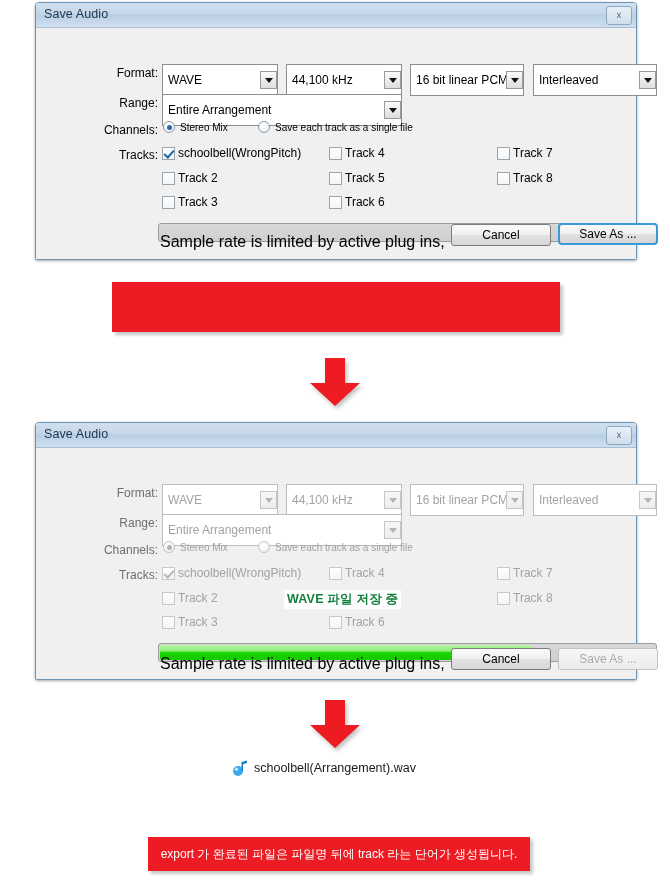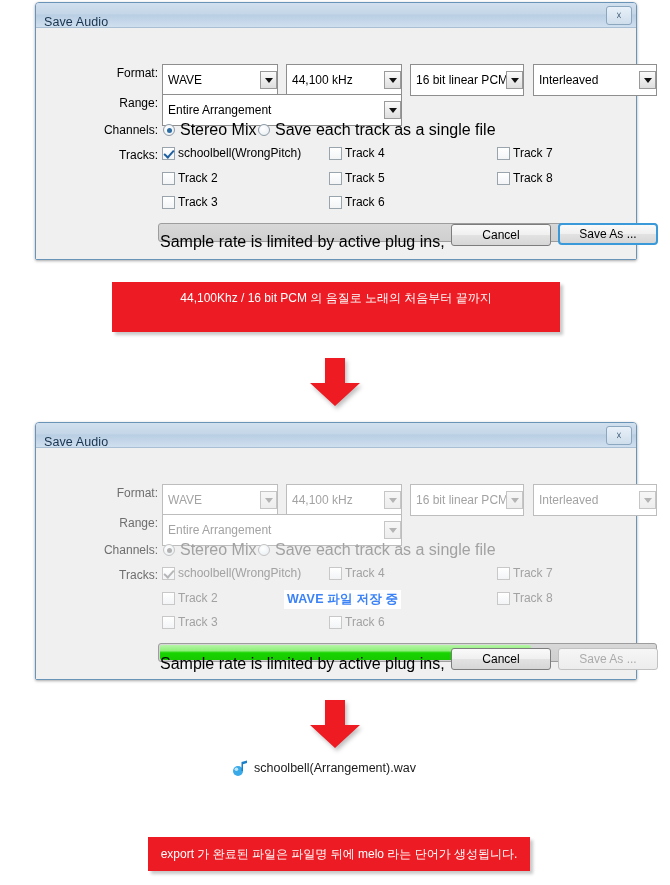--- a/index.html
+++ b/index.html
@@ -38,21 +38,20 @@
     border-radius: 3px 3px 0 0;
     position: relative;
   }
   .titlebar-text {
     position: absolute;
     left: 8px;
     top: 4px;
     font-size: 12.5px;
     color: #17334d;
     letter-spacing: .1px;
-    margin-top: 8px;
   }
   .close-btn {
     position: absolute;
     right: 4px;
     top: 3px;
     width: 24px;
     height: 17px;
     border: 1px solid #8ba6bf;
     border-radius: 3px;
     background: linear-gradient(to bottom,#e8f0f8,#cfdeec);
@@ -132,21 +131,21 @@
     flex: none;
   }
   .radio.checked::after {
     content: "";
     position: absolute;
     left: 2.5px; top: 2.5px;
     width: 5px; height: 5px;
     border-radius: 50%;
     background: #2b6ca3;
   }
-  .radio-label { margin-left: 5px; font-size: 16px; white-space: nowrap; }
+  .radio-label { margin-left: 5px; font-size: 10px; white-space: nowrap; }
 
   
   .check-wrap { position: absolute; display: flex; align-items: center; }
   .checkbox {
     width: 13px; height: 13px;
     border: 1px solid #9aa4ad;
     background: linear-gradient(to bottom,#ffffff,#f2f4f6);
     box-sizing: border-box;
     position: relative;
     flex: none;
@@ -220,21 +219,21 @@
   .dlg-disabled .checkbox.checked::after { border-color: #b6b6b6; }
   .dlg-disabled .check-label { color: #a2a2a2; }
   .dlg-disabled .footnote { color: #000; }
   .dlg-disabled .btn-disabled { color: #ababab; border-color: #c2c2c2;
       background: linear-gradient(to bottom,#f6f6f6,#ececec); }
 
   
   .saving-overlay {
     position: absolute;
     font-size: 12.5px;
-    color: #3b82f6;
+    color: #15803d;
     font-weight: bold;
     background: rgba(255,255,255,0.93);
     padding: 1px 3px;
     white-space: nowrap;
     letter-spacing: .2px;
   }
 
   
   .callout {
     position: absolute;
@@ -377,21 +376,20 @@
 </div>
 
 <style>
   .dialog-1 .footnote { top: 207px; }
   .dialog-1 .btn { top: 200px; }
   .dialog-2 .footnote { top: 207px; }
   .dialog-2 .btn { top: 200px; }
 </style>
 
 <div class="callout" style="left:112px; top:282px; width:448px; height:50px;">
-  <div>44,100Khz / 16 bit PCM 의 음질로 노래의 처음부터 끝까지</div>
 </div>
 
 <div class="arrow-down" style="left:305px; top:358px;">
   <svg width="60" height="50" viewBox="0 0 60 50" xmlns="http://www.w3.org/2000/svg">
     <polygon points="20,0 40,0 40,25 55,25 30,48 5,25 20,25" fill="#ee1b23"></polygon>
   </svg>
 </div>
 
 <div class="dialog dialog-2 dlg-disabled">
   <div class="titlebar">
@@ -511,14 +509,14 @@
         <circle cx="4.4" cy="9.3" r="1.8" fill="#bfe7fa"></circle>
         <path d="M9.5 11 L9.5 2 L15 0.5 L15 3 L11 4.2 L11 11 Z" fill="#1a7fc9"></path>
       </svg>
     </span>
     <span class="file-name">schoolbell(Arrangement).wav</span>
   </div>
 
 </div>
 
 <div class="callout" style="left:148px; top:837px; width:382px; height:34px; line-height:22px; padding-top:6px;">
-  <div>export 가 완료된 파일은 파일명 뒤에 melo 라는 단어가 생성됩니다.</div>
+  <div>export 가 완료된 파일은 파일명 뒤에 track 라는 단어가 생성됩니다.</div>
 </div>
 
 </body></html>

